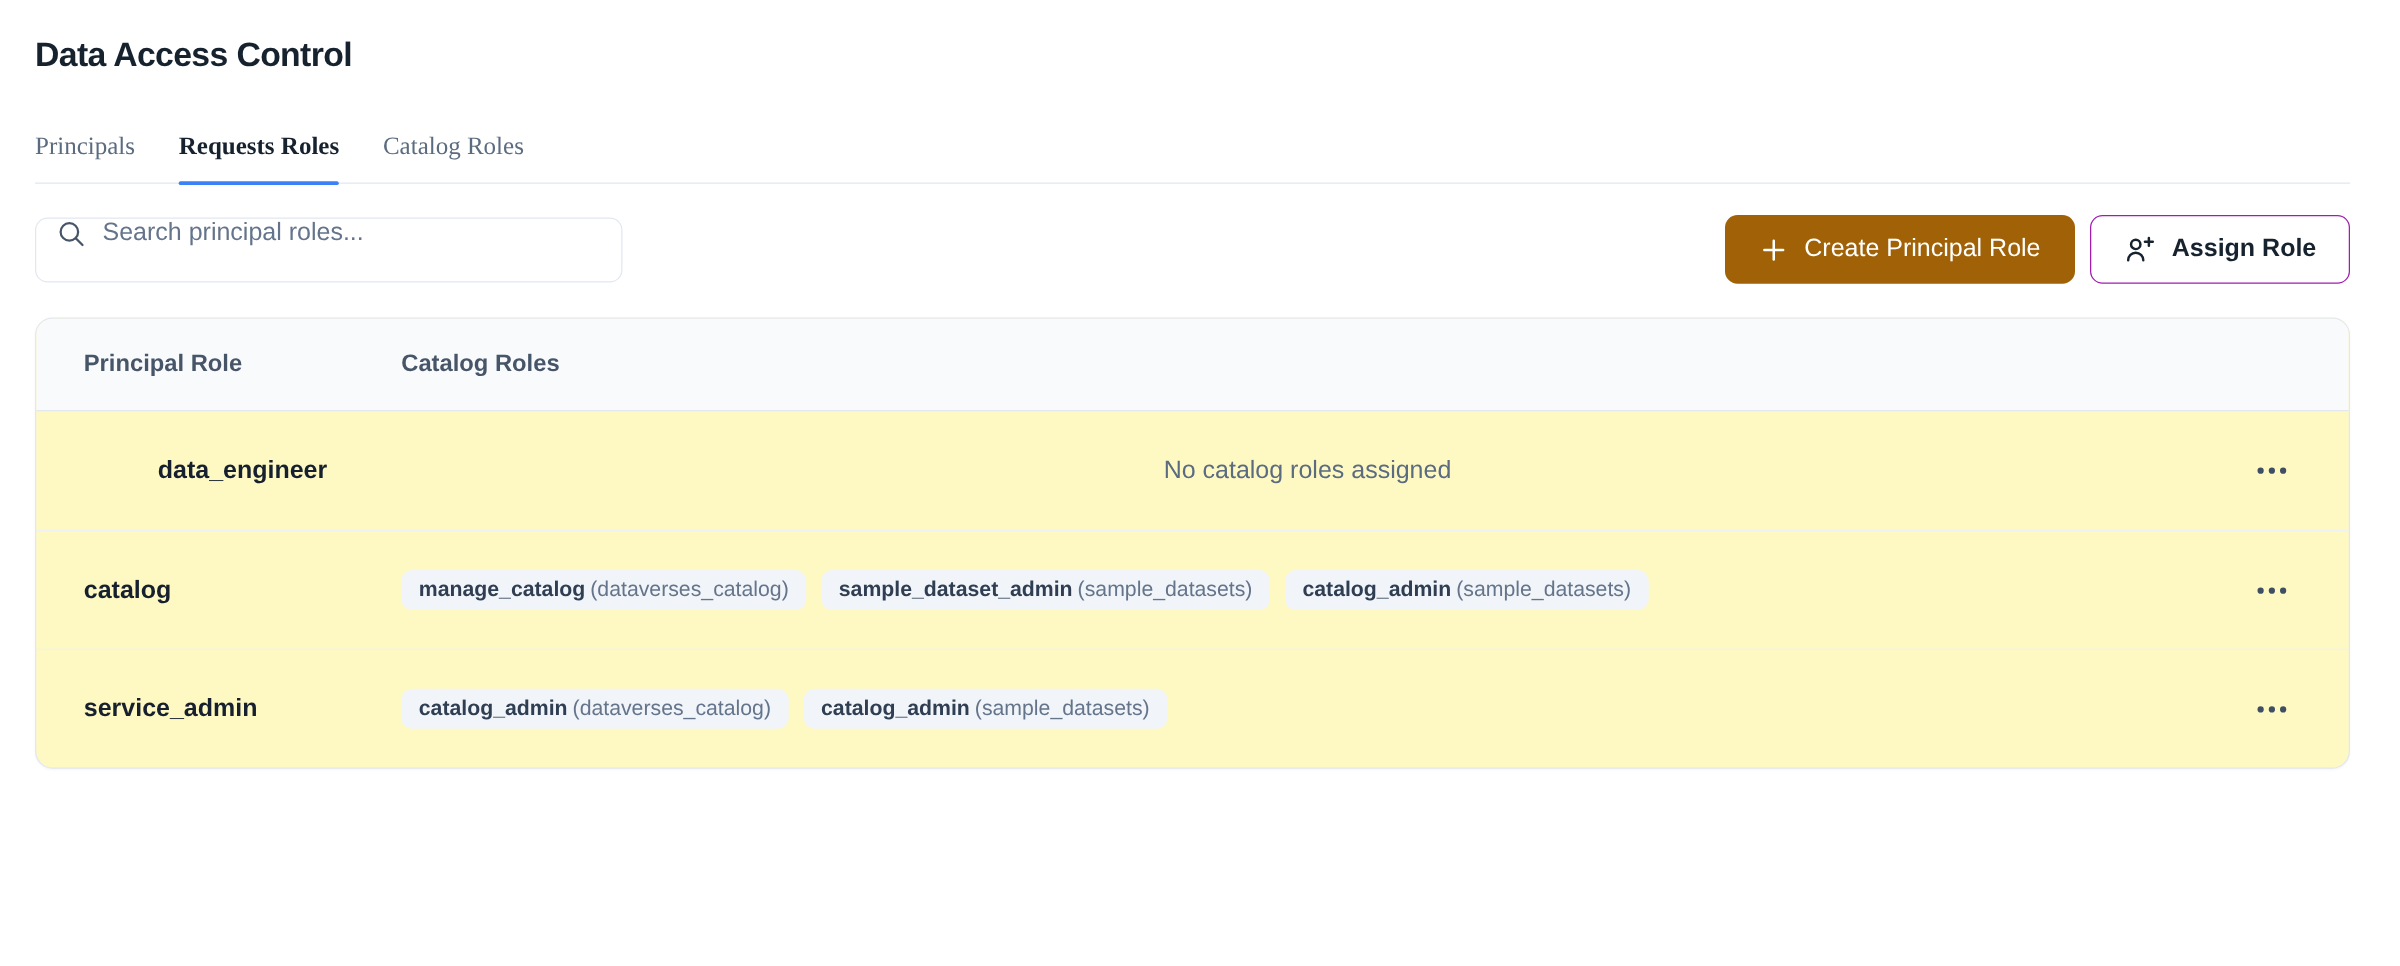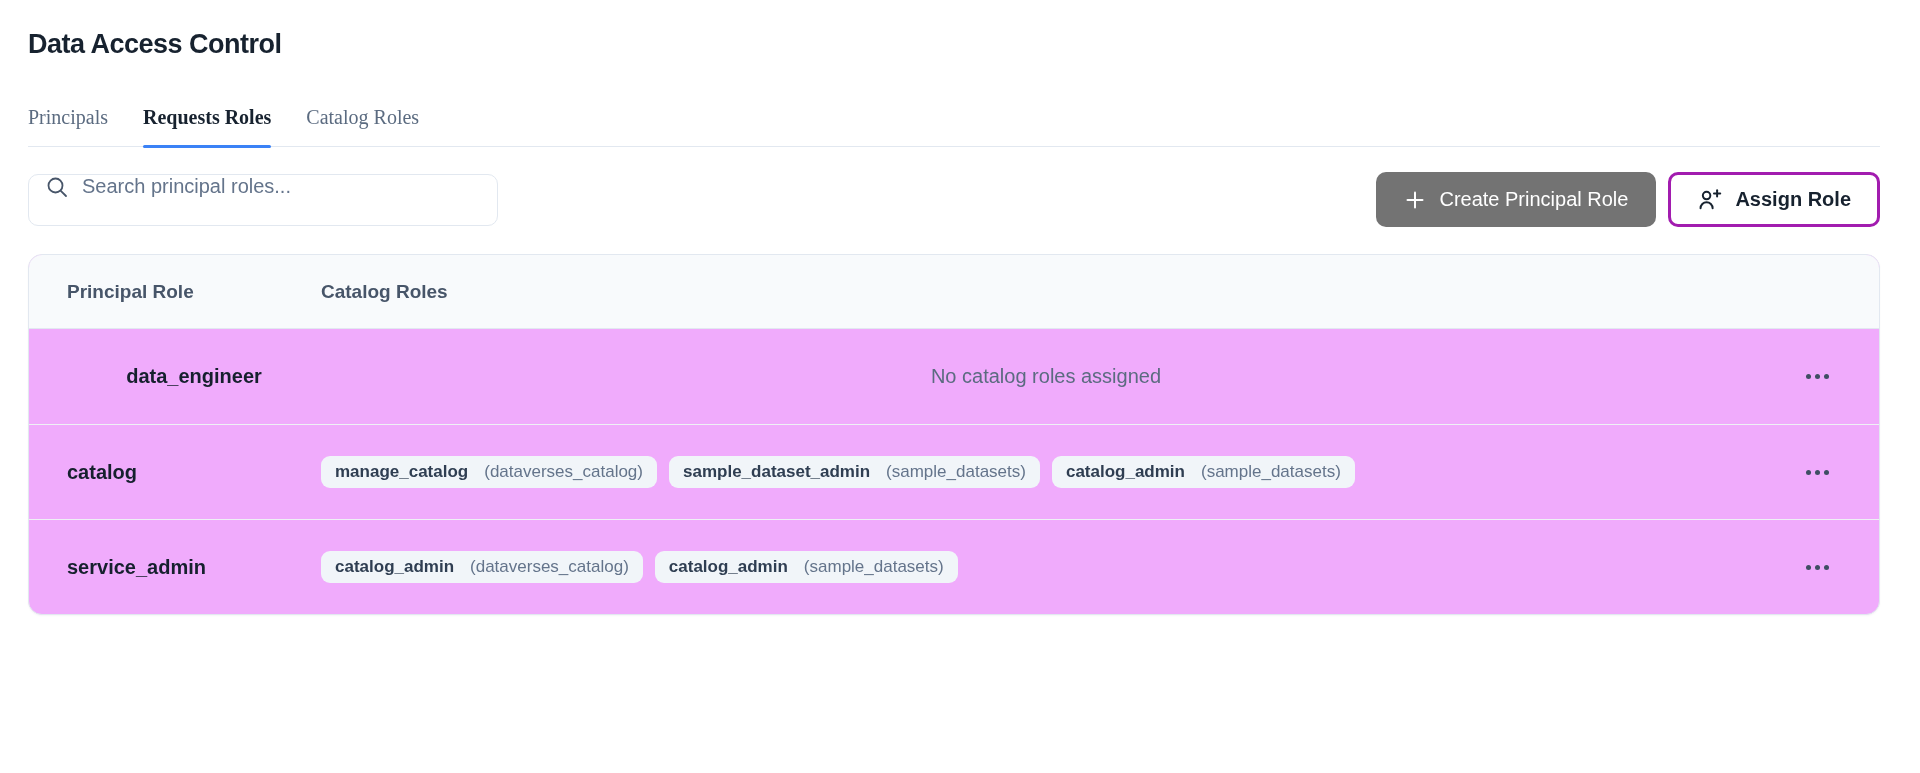--- a/index.html
+++ b/index.html
@@ -16,33 +16,33 @@
   .tab.active::after { content:""; position:absolute; left:0; right:0; bottom:-2px; height:3px; border-radius:99px; background:#3b82f6; }
 
   .toolbar { margin-top: 25px; display: flex; align-items: center; justify-content: space-between; }
   .search-box { display: flex; align-items: flex-start; gap: 13px; width: 470px; height: 52px; padding: 0 14px 0 16px; border: 1px solid #e2e8f0; border-radius: 10px; background: #fff; }
   .search-box svg { flex: 0 0 auto; }
   .search-box input { border: none; outline: none; flex: 1; font-family: "Liberation Sans", sans-serif; font-size: 20px; color: #1a2433; background: transparent; }
   .search-box input::placeholder { color: #64748b; opacity: 1; }
 
   .actions { display: flex; gap: 12px; }
   .btn { display: inline-flex; align-items: center; gap: 13px; height: 55px; border-radius: 10px; font-family: "Liberation Sans", sans-serif; font-size: 20px; cursor: pointer; }
-  .btn-primary { background: #737373; color: #ffffff; border: none; padding: 0 28px; font-weight: 500; }
-  .btn-secondary { background: #ffffff; color: #17222f; border: 3px solid #a21caf; padding: 0 26px; font-weight: 600; }
+  .btn-primary { background: #a16207; color: #ffffff; border: none; padding: 0 28px; font-weight: 500; }
+  .btn-secondary { background: #ffffff; color: #17222f; border: 1px solid #a21caf; padding: 0 26px; font-weight: 600; }
 
-  .card { margin-top: 27px; border: 1px solid #e2e8f0; border-radius: 14px; background: #f0abfc; overflow: hidden; box-shadow: 0 1px 2px rgba(15,23,42,0.04); }
+  .card { margin-top: 27px; border: 1px solid #e2e8f0; border-radius: 14px; background: #fef9c3; overflow: hidden; box-shadow: 0 1px 2px rgba(15,23,42,0.04); }
   .trow { display: grid; grid-template-columns: 254px 1fr 60px; align-items: center; padding: 0 48px 0 38px; }
   .thead { height: 74px; background: #f8fafc; border-bottom: 1px solid #e2e8f0; }
   .th { font-size: 19px; font-weight: 600; color: #475569; }
   .tbody .trow { min-height: 95px; border-top: 1px solid #eef1f5; }
   .tbody .trow:first-child { border-top: none; text-align: center; }
   .role-name { font-size: 20px; font-weight: 600; color: #16202e; }
   .empty-text { font-size: 20px; color: #5b6b80; }
   .badges { display: flex; flex-wrap: wrap; gap: 12px; align-items: center; }
-  .badge { display: inline-flex; align-items: baseline; gap: 16px; background: #f1f5f9; border-radius: 9px; padding: 6px 14px; font-size: 17px; line-height: 20px; white-space: nowrap; }
+  .badge { display: inline-flex; align-items: baseline; gap: 4px; background: #f1f5f9; border-radius: 9px; padding: 6px 14px; font-size: 17px; line-height: 20px; white-space: nowrap; }
   .badge .badge-role { color: #2f3e52; font-weight: 600; }
   .badge .badge-cat { color: #64748b; font-weight: 400; }
   .dots-btn { justify-self: end; display: flex; gap: 4px; align-items: center; background: transparent; border: none; cursor: pointer; padding: 8px 2px; }
   .dots-btn i { width: 5px; height: 5px; border-radius: 50%; background: #3f4e63; display: block; }
 </style>
 </head>
 <body>
 
 <div class="page">
 

